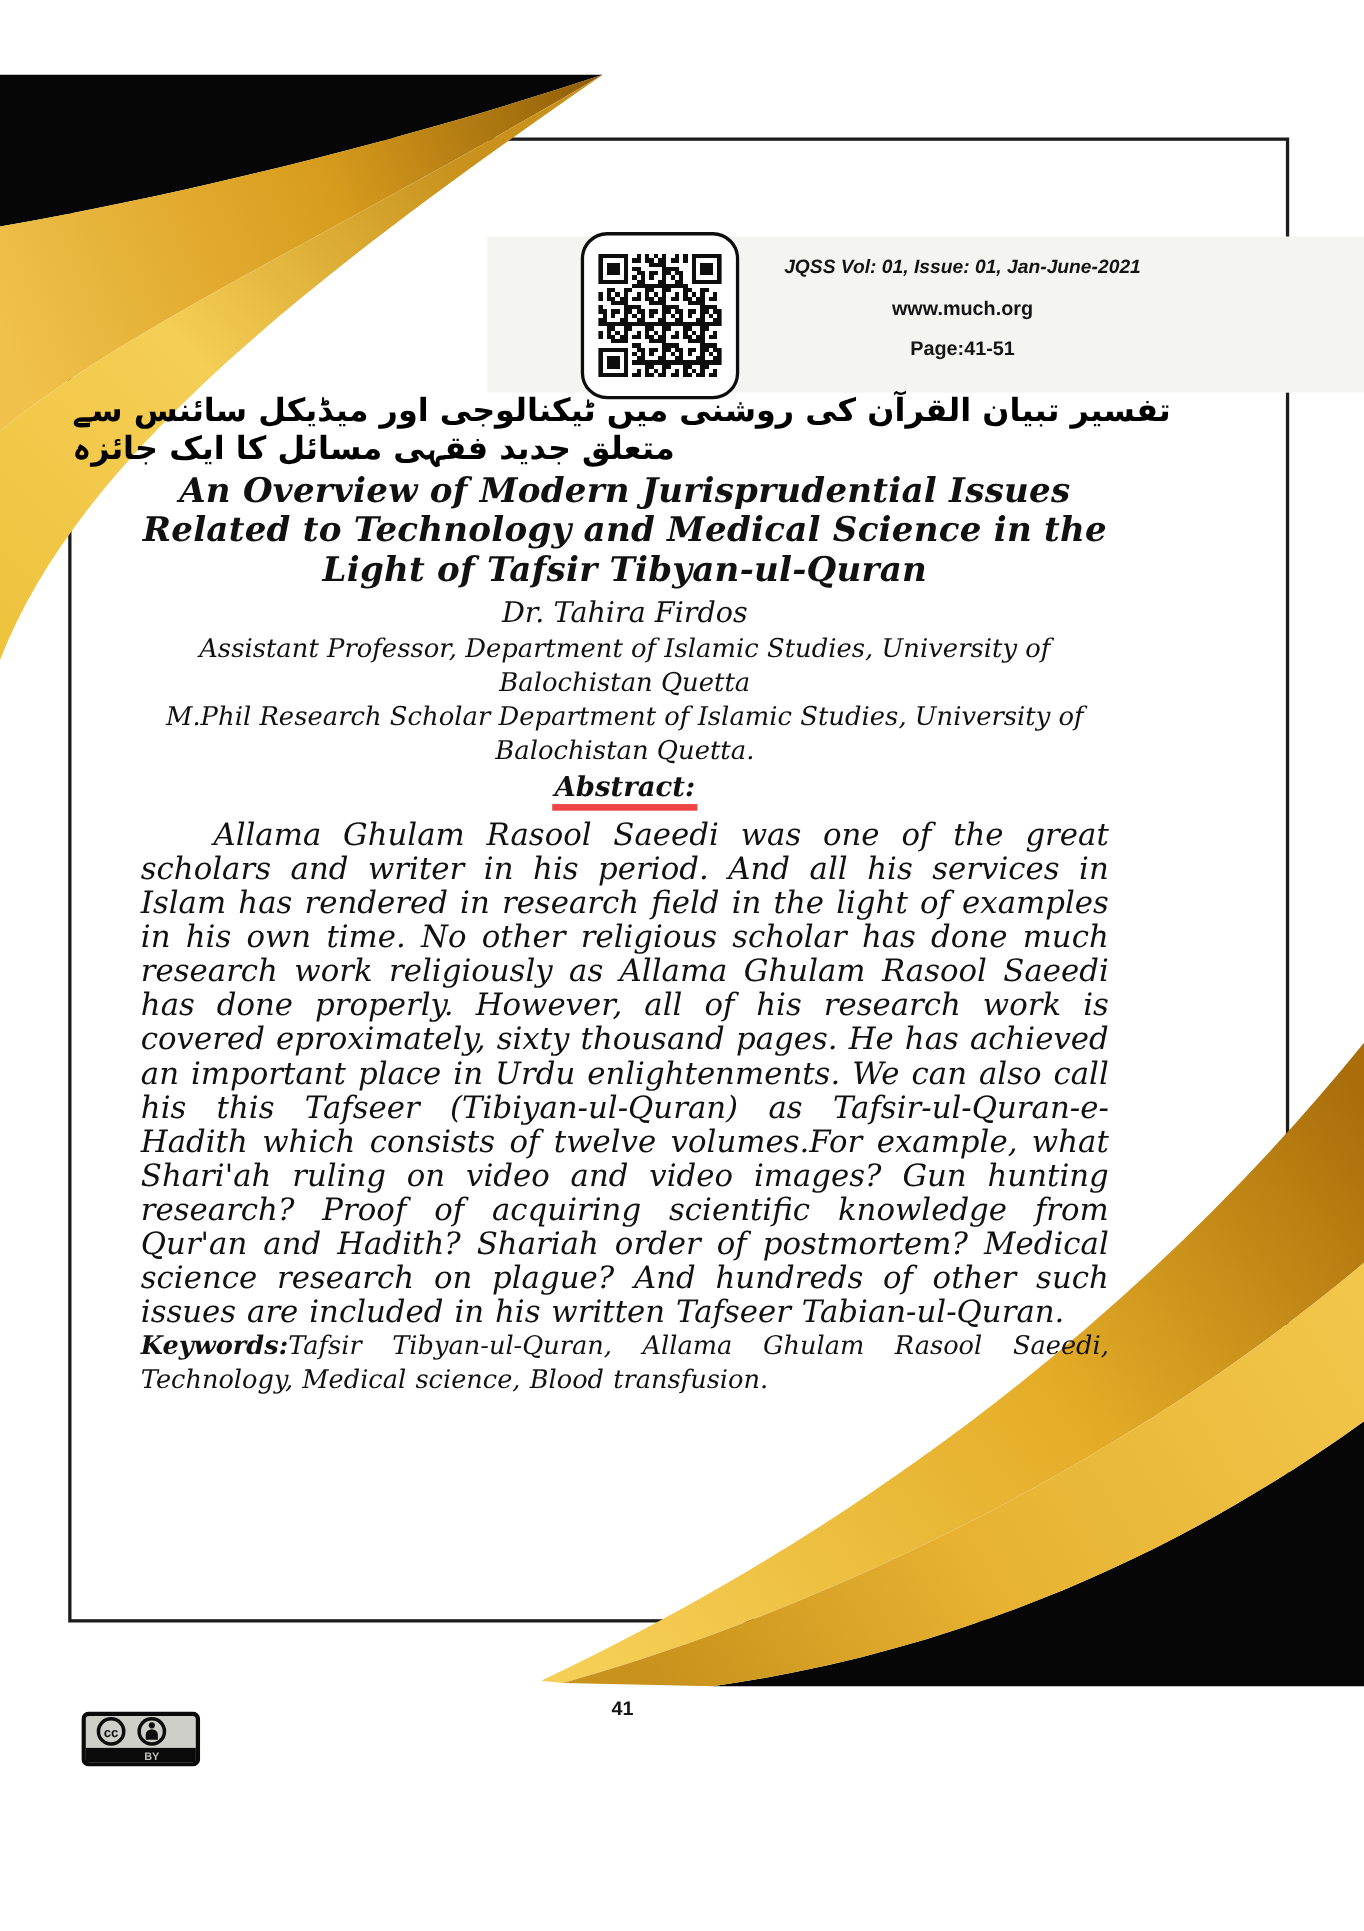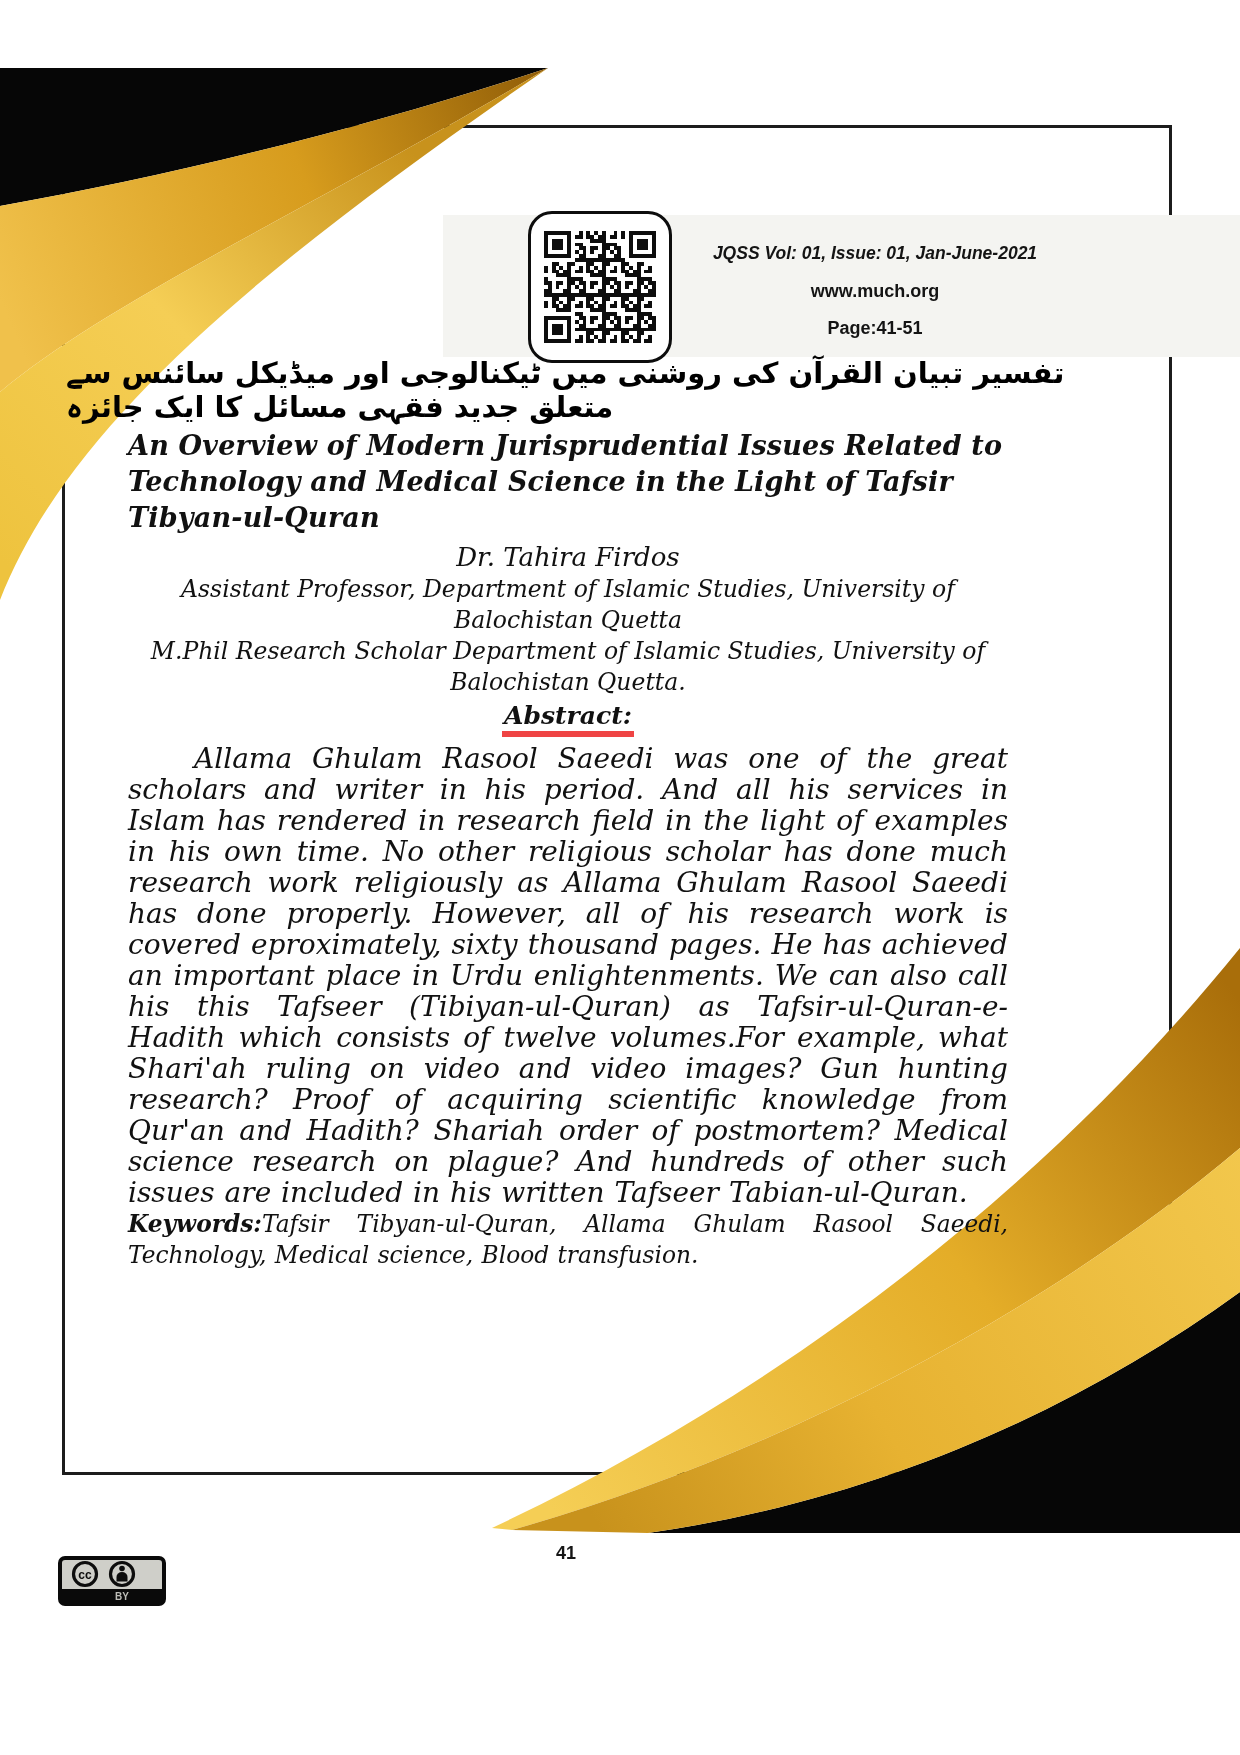--- a/index.html
+++ b/index.html
@@ -11,21 +11,21 @@
   .paper-box{
     position:absolute;left:62px;top:125px;width:1110px;height:1350px;
     box-sizing:border-box;border:3px solid #1c1c1c;background:#fff;z-index:1;
   }
   .decor{position:absolute;left:0;top:0;width:1240px;height:1755px;z-index:2;pointer-events:none;}
   .header-band{
     position:absolute;left:443px;top:215px;width:797px;height:142px;
     background:#f4f4f1;z-index:3;
   }
   .journal-info{
-    position:absolute;left:660px;top:243px;width:430px;z-index:4;
+    position:absolute;left:660px;top:232px;width:430px;z-index:4;
     font-family:"Liberation Sans",sans-serif;text-align:center;color:#141414;
   }
   .journal-info .jline1{font-size:17.5px;font-weight:bold;font-style:italic;margin-bottom:17px;}
   .journal-info .jline2{font-size:18px;font-weight:bold;margin-bottom:16px;}
   .journal-info .jline3{font-size:18px;font-weight:bold;}
   .qr-box{
     position:absolute;left:528px;top:211px;width:144px;height:152px;z-index:4;
     box-sizing:border-box;background:#fff;border:3.5px solid #0d0d0d;border-radius:24px;
     display:flex;align-items:center;justify-content:center;
   }
@@ -33,22 +33,22 @@
   
   .content{
     position:absolute;left:128px;top:356px;width:880px;z-index:5;
   }
   .urdu-title{
     font-family:"DejaVu Sans",sans-serif;direction:rtl;
     font-size:29px;line-height:34px;text-align:left;font-weight:bold;
     margin:0 -62px 4px -62px;color:#000000;
   }
   .en-title{
-    font-size:27px;line-height:36px;font-weight:bold;font-style:italic;
-    text-align:left;margin-bottom:5px;letter-spacing:.2px;
+    font-size:31px;line-height:36px;font-weight:bold;font-style:italic;
+    text-align:center;margin-bottom:5px;letter-spacing:.2px;
   }
   .author-name{
     font-size:26px;line-height:33px;font-weight:normal;font-style:italic;text-align:center;
   }
   .affiliation{
     font-size:23.5px;line-height:31px;font-style:italic;text-align:center;
   }
   .abstract-head-row{text-align:center;margin:3px 0 6px 0;}
   .abstract-head{
     display:inline-block;font-size:25px;font-weight:bold;font-style:italic;
@@ -60,21 +60,21 @@
   }
   .keywords-line{
     font-size:23.3px;line-height:31px;font-style:italic;text-align:justify;word-spacing:1px;
   }
   .keywords-line .kw-label{font-weight:bold;}
   
   .page-number{
     position:absolute;left:536px;top:1543px;width:60px;text-align:center;z-index:5;
     font-family:"Liberation Sans",sans-serif;font-size:18px;font-weight:bold;color:#161616;
   }
-  .cc-badge{position:absolute;left:58px;top:1556px;z-index:5;}
+  .cc-badge{position:absolute;left:74px;top:1556px;z-index:5;}
 </style>
 </head>
 <body>
 
 <div class="paper-box"></div>
 
 <svg class="decor" viewBox="0 0 1240 1755" xmlns="http://www.w3.org/2000/svg">
   <defs>
     <linearGradient id="gTL1" x1="548" y1="68" x2="0" y2="300" gradientUnits="userSpaceOnUse">
       <stop offset="0" stop-color="#8f5c07"></stop>

